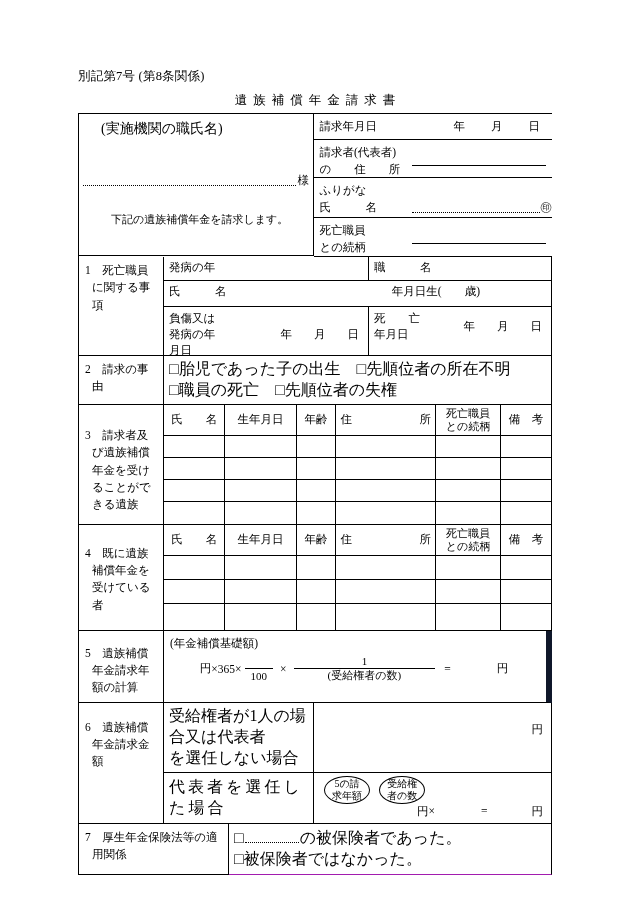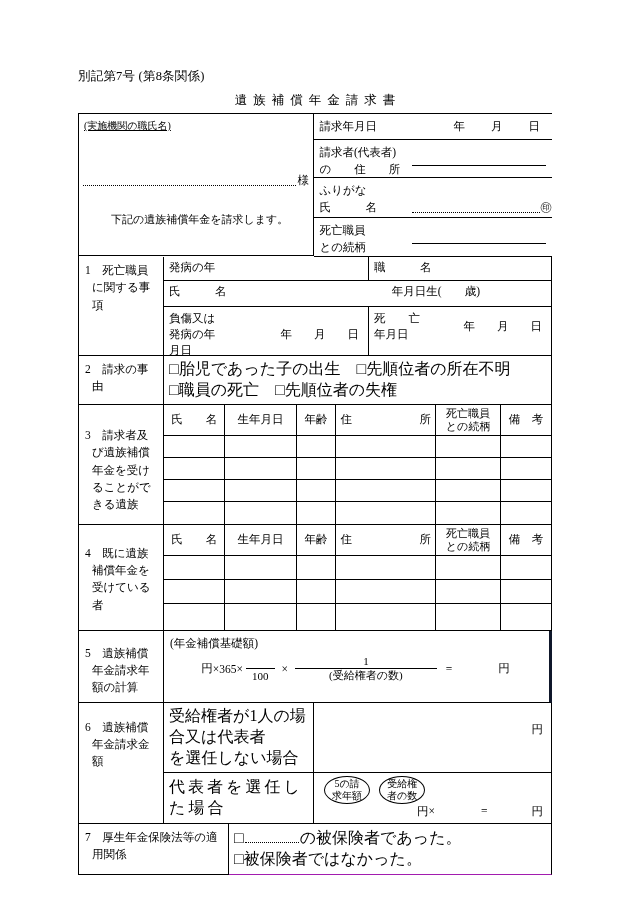--- a/index.html
+++ b/index.html
@@ -67,24 +67,23 @@
 
   
   .hdr-left {
     width: 235px;
     position: relative;
     height: 142px;
   }
   .hdr-right { width: 239px; }
   .hdr-left .jobname {
     position: absolute;
-    left: 5px; top: 4px;
-    font-size: 10px;
+    left: 22px; top: 4px;
+    font-size: 14px;
     white-space: nowrap;
-    text-decoration: underline;
   }
   .hdr-left .addressee {
     position: absolute;
     left: 4px;
     top: 58px;
     width: 226px;
     display: flex;
     align-items: flex-end;
   }
   .hdr-left .addressee .dots {
@@ -538,21 +537,21 @@
           </table>
       </div>
     </div>
 
     <div class="row">
       <div class="sec-label" style="padding-top:14px;">
         <div><span>5</span>　<span>遺族補償</span></div>
         <div class="l2">年金請求年</div>
         <div class="l2">額の計算</div>
       </div>
-      <div class="sec-body calc-body" style="border-right:3px solid #0f172a; border-bottom:1px solid #000;">
+      <div class="sec-body calc-body" style="border-right:6px solid #0f172a; border-bottom:1px solid #000;">
         <div class="calc-top">(年金補償基礎額)</div>
         <div class="calc-line">
           <span>円</span>
           <span>×</span>
           <span>365</span>
           <span>×</span>
           <span class="frac">
             <span class="num"></span>
             <span class="bar"></span>
             <span class="den">100</span>

